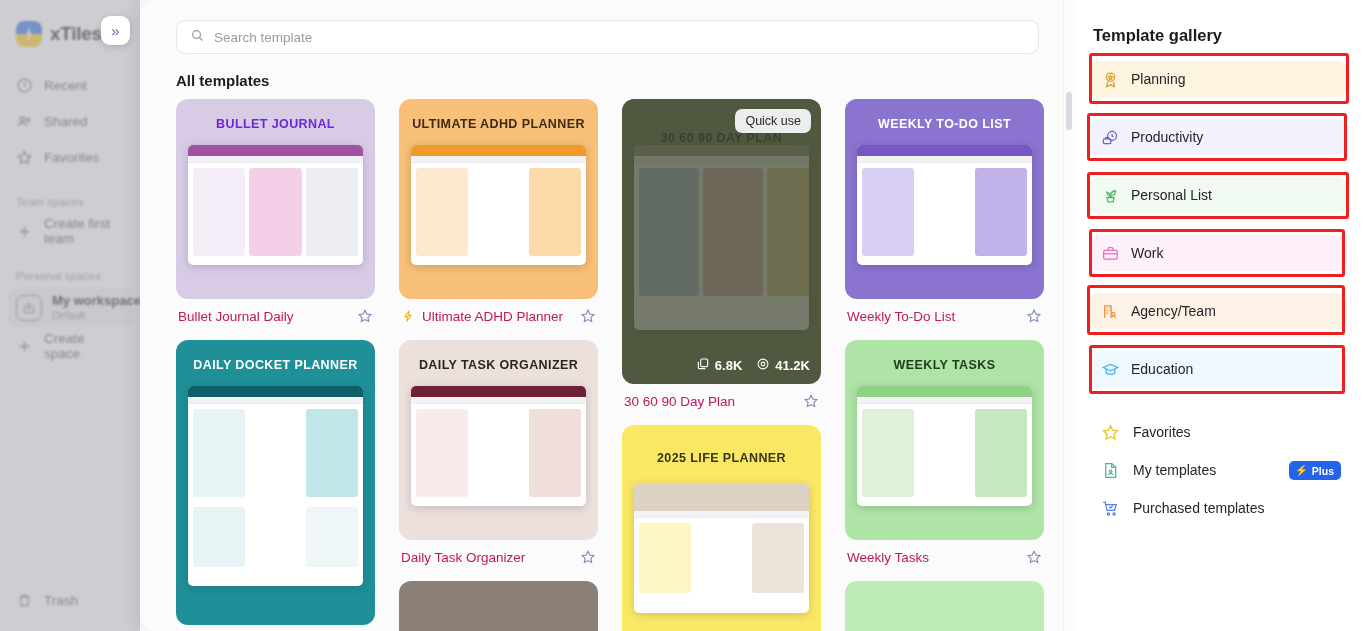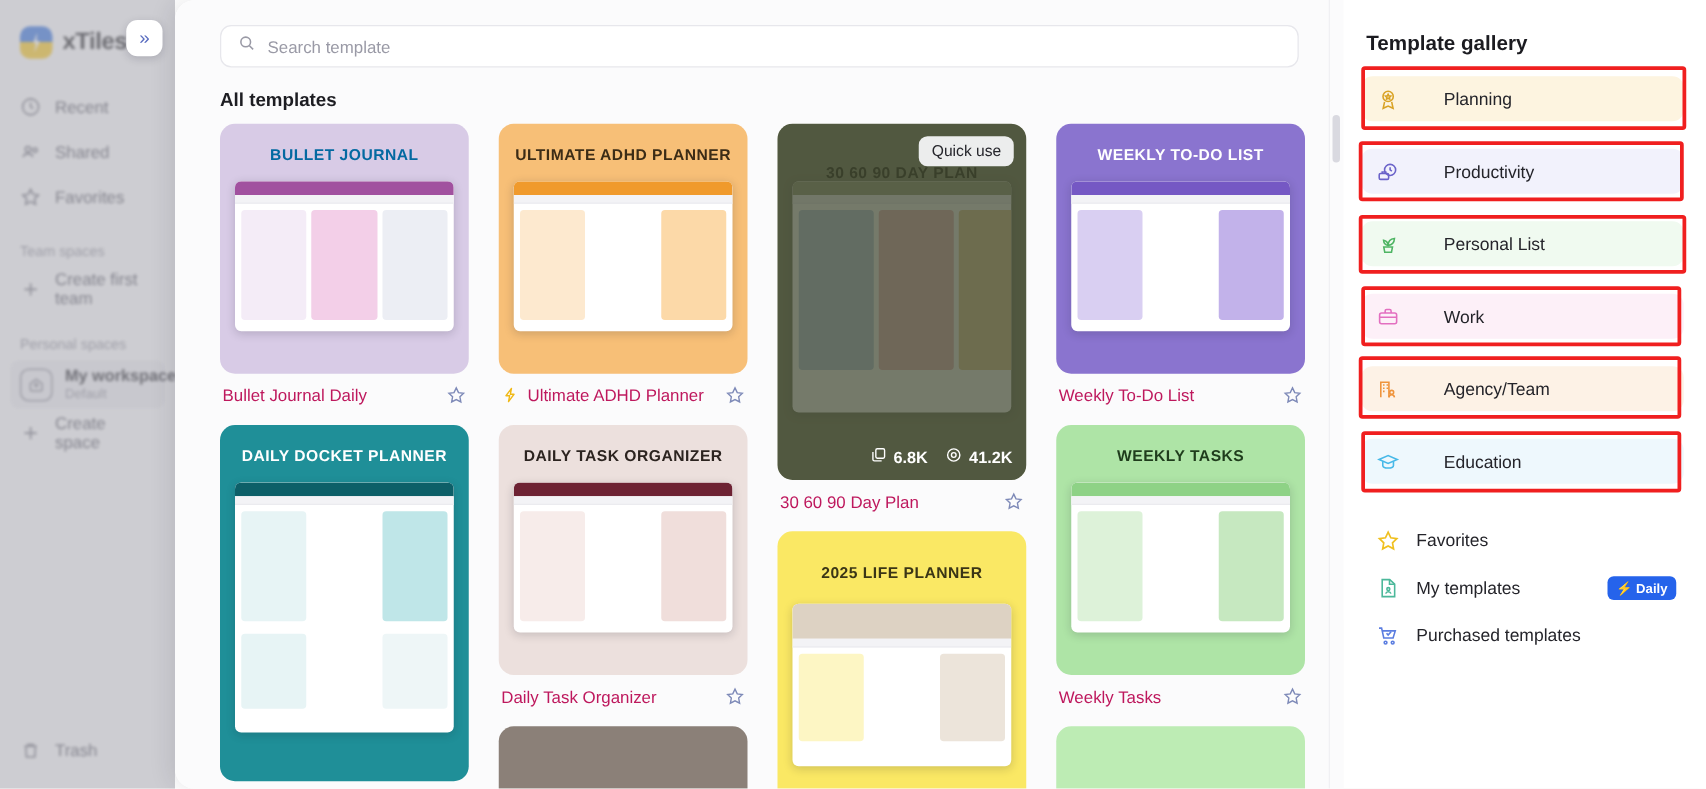--- a/index.html
+++ b/index.html
@@ -196,21 +196,21 @@
   }
   .gal-title{ font-size:16.5px; font-weight:700; color:#1b1b20; margin:4px 0 16px 4px; }
 
   .cat{
     position:relative; height:36px; border-radius:9px;
     display:flex; align-items:center; gap:11px; padding:0 12px;
     margin-bottom:22px;
   }
   .cat-ico{ width:19px; height:19px; flex:0 0 auto; }
   .cat-ico svg{ display:block; width:19px; height:19px; }
-  .cat-label{ font-size:14px; color:#24242a;margin-left:24px; }
+  .cat-label{ font-size:14px; color:#24242a; }
   .redbox{
     position:absolute; border:3px solid #f01f1f; border-radius:3px;
     pointer-events:none;
   }
 
   .foot{ margin-top:26px; }
   .foot-item{
     display:flex; align-items:center; gap:13px;
     height:38px; padding:0 12px; position:relative;
   }
@@ -340,21 +340,21 @@
       </div>
 
       <div class="all-title">All templates</div>
 
       <div class="grid">
 
         <div class="col">
 
           <div class="card">
             <div class="thumb" style="background:#d8cbe6">
-              <div class="thumb-title" style="color:#0369a1">BULLET JOURNAL</div>
+              <div class="thumb-title" style="color:#6d28d9">BULLET JOURNAL</div>
               <div class="mini">
                 <div class="mini-bar" style="background:#a1519f"></div>
                 <div class="mini-strip"></div>
                 <div class="mini-grid">
                   <div class="mini-panel" style="background:#f4ecf7"><i class="ph m"></i><i class="ph s"></i><i class="ph m"></i><i class="ph s"></i></div>
                   <div class="mini-panel" style="background:#f3cfe8"><i class="ph m"></i><i class="ph s"></i><i class="ph m"></i><i class="ph s"></i></div>
                   <div class="mini-panel" style="background:#eceef4"><i class="ph m"></i><i class="ph s"></i><i class="ph m"></i><i class="ph s"></i></div>
                 </div>
               </div>
             </div>
@@ -664,21 +664,21 @@
             <svg viewBox="0 0 24 24" fill="none" stroke="#4cb89a" stroke-width="1.6">
               <path d="M6 3.4h7.6L18.6 8v12.6H6z"></path>
                 <path d="M13.4 3.4V8h5"></path>
               <circle cx="12.2" cy="13" r="1.5"></circle>
                 <path d="M9.6 17.6c.3-1.3 1.3-2 2.6-2s2.3.7 2.6 2"></path>
             </svg>
           </span>
           <span class="foot-label">My templates</span>
           <span class="plus-badge">
             <span>⚡</span>
-            <span>Daily</span>
+            <span>Plus</span>
           </span>
         </div>
 
         <div class="foot-item">
           <span class="foot-ico">
             <svg viewBox="0 0 24 24" fill="none" stroke="#5b7de0" stroke-width="1.6">
               <path d="M2.8 4.4h2.6l2.2 10h9.4l2.2-7.2H6.2"></path>
               <circle cx="9.4" cy="19" r="1.4"></circle>
                 <circle cx="16.6" cy="19" r="1.4"></circle>
               <path d="M10.4 9.6l1.6 1.8 3-3.4"></path>

